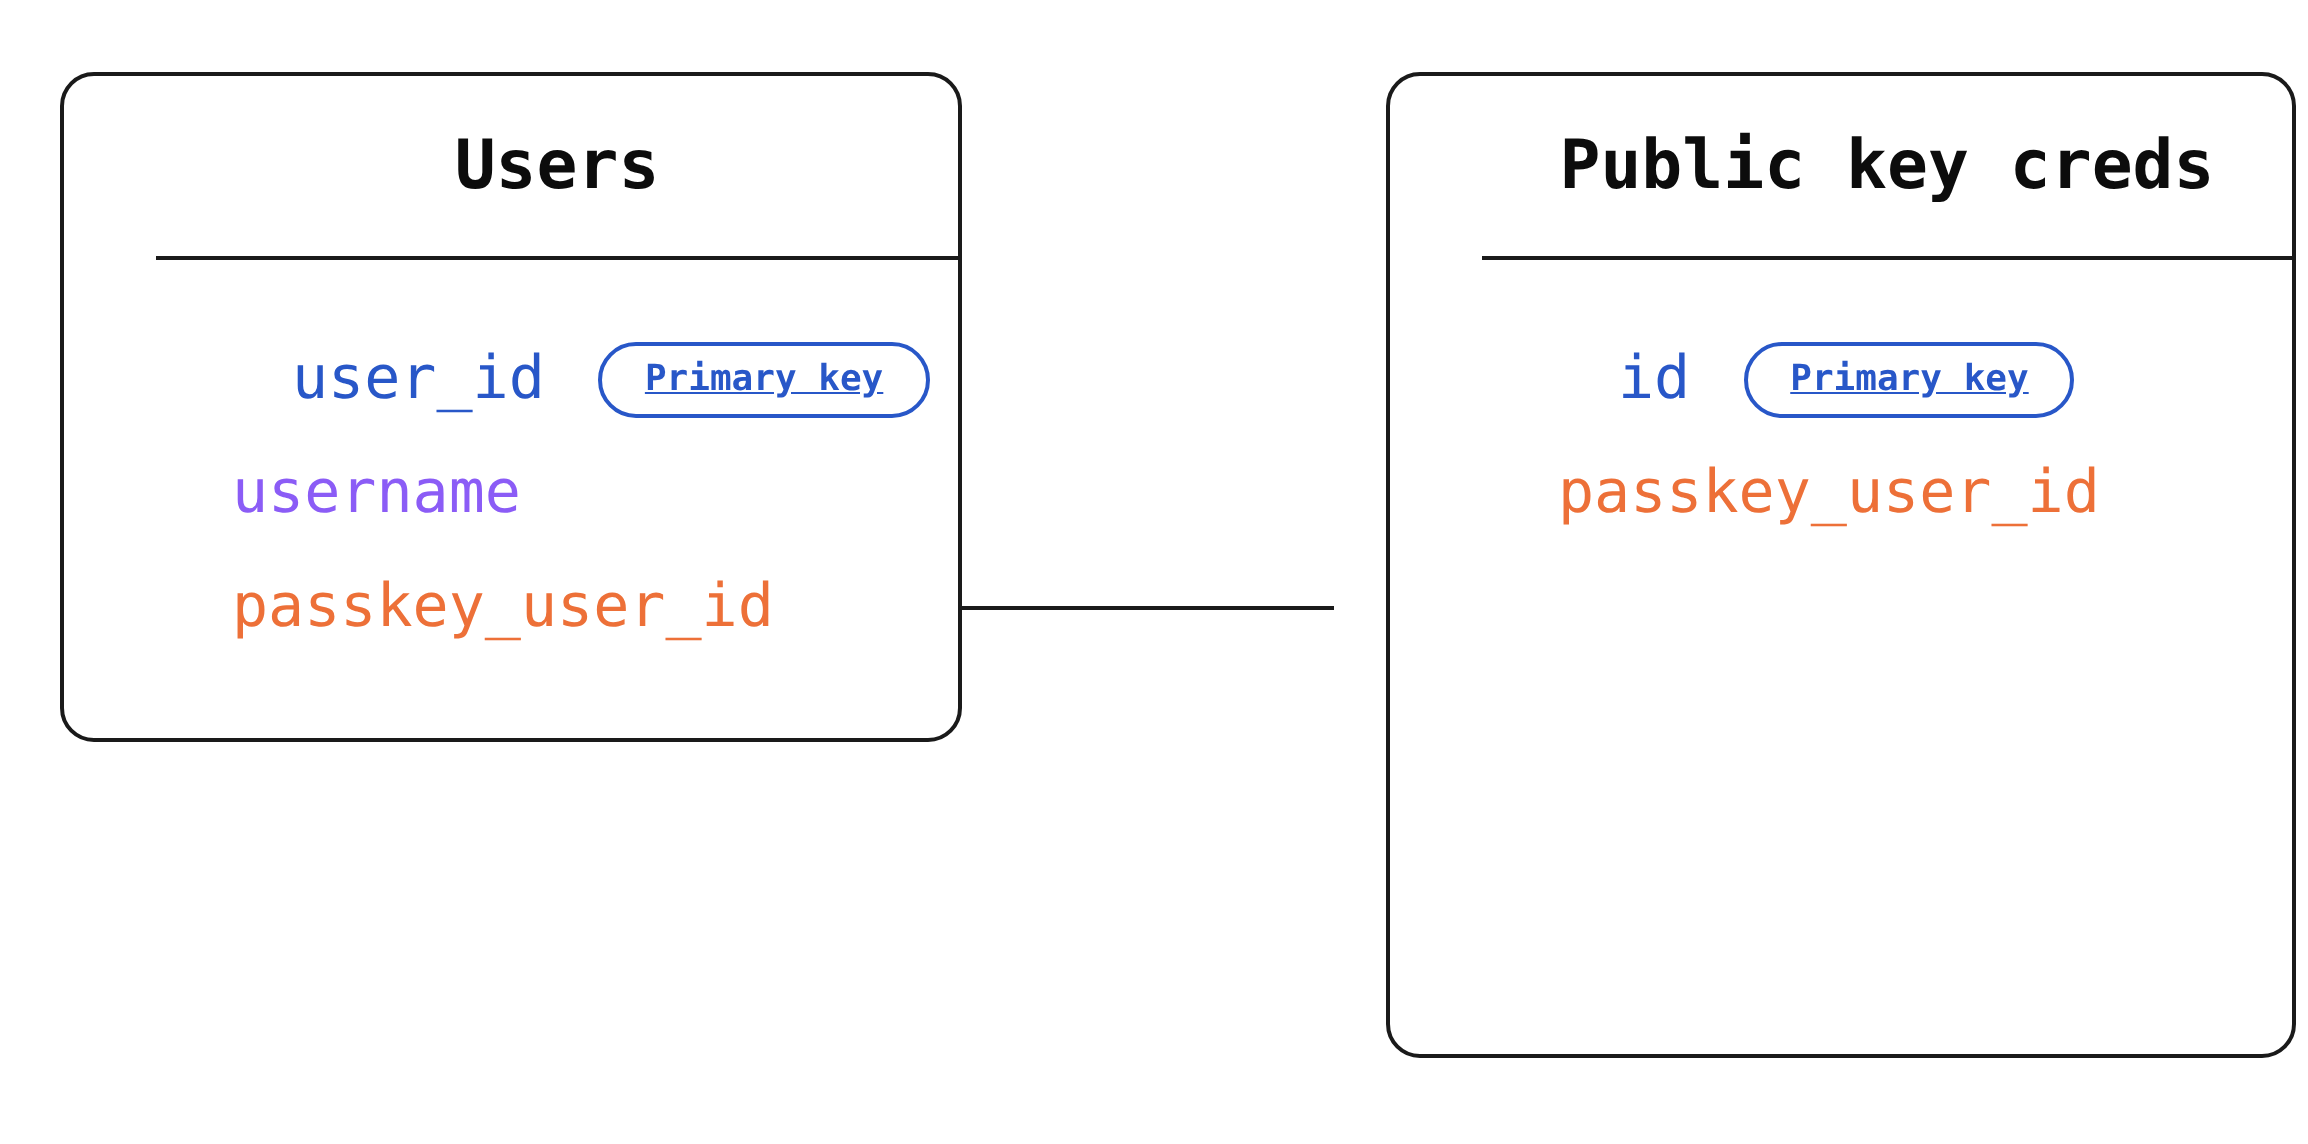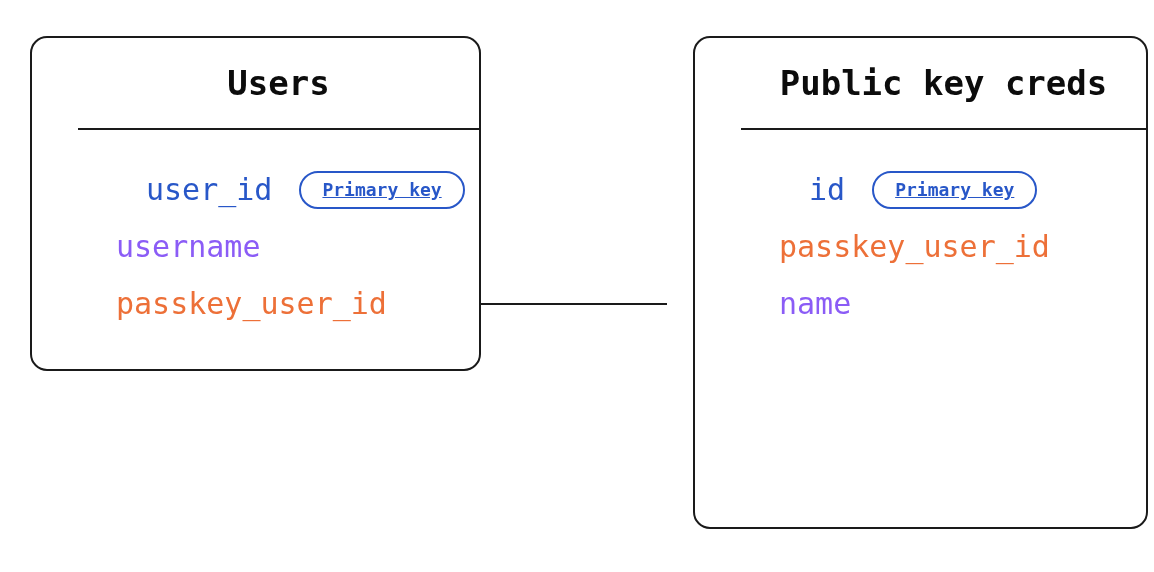--- a/index.html
+++ b/index.html
@@ -110,19 +110,16 @@
       <span class="entity-title">Public key creds</span>
     </div>
     <div class="entity-body">
       <div class="field-row">
         <span class="field-name kind-primary">id</span>
         <span class="pk-badge">Primary key</span>
       </div>
       <div class="field-row">
         <span class="field-name kind-foreign">passkey_user_id</span>
       </div>
-      <div class="field-row">
-        <span class="field-name">name</span>
-      </div>
     </div>
   </div>
 
 </div>
 
 </body></html>

